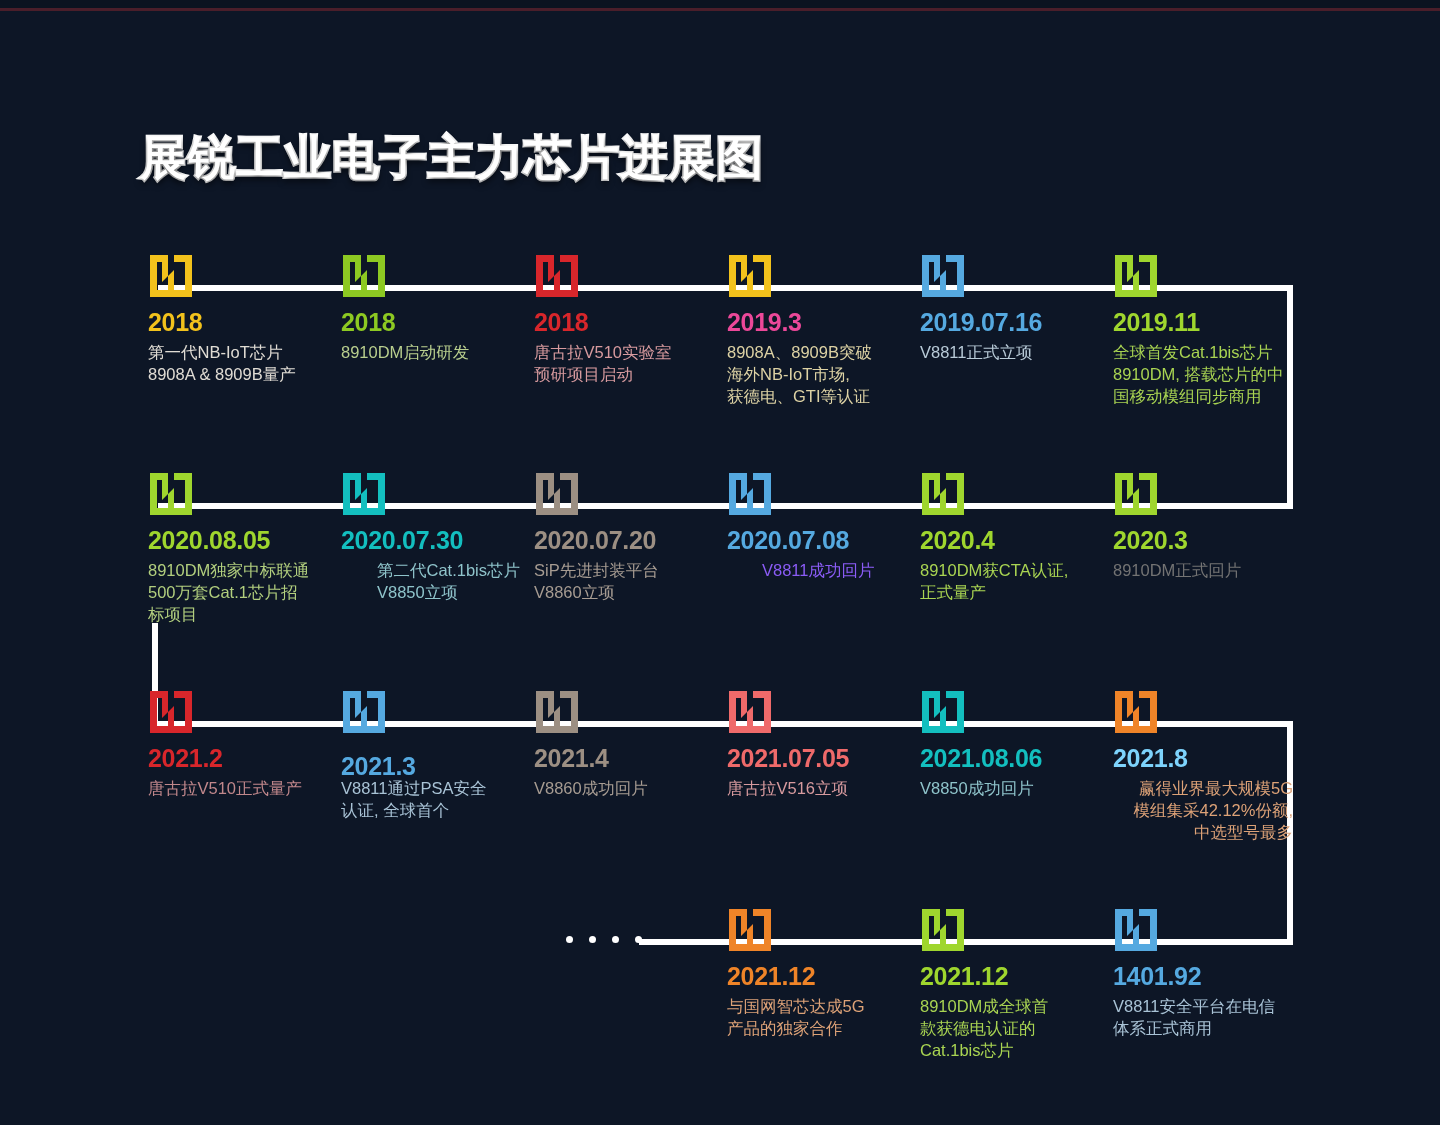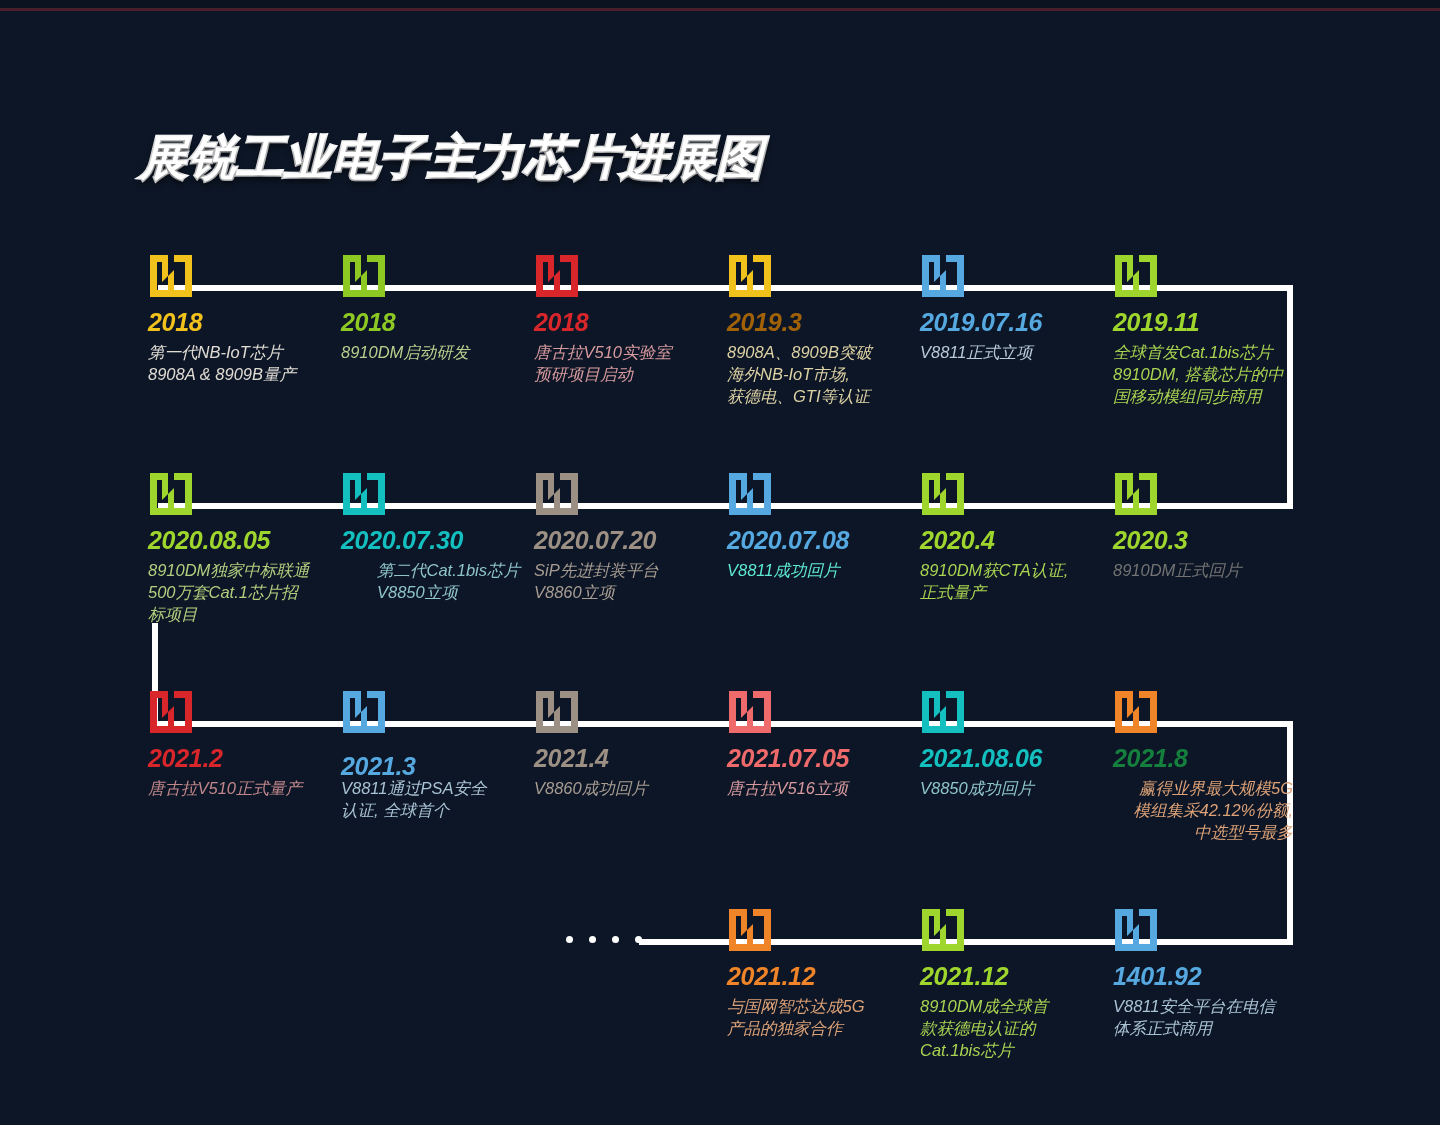--- a/index.html
+++ b/index.html
@@ -15,21 +15,20 @@
     font-family: "Liberation Sans", "DejaVu Sans", sans-serif;
     position: relative;
     background: #0d1626;
   }
   #stage {
     position: relative;
     width: 1440px;
     height: 1125px;
     background: #0d1626;
     overflow: hidden;
-    font-style: italic;
   }
 
   
   .top-hairline {
     position: absolute;
     left: 0;
     top: 8px;
     width: 1440px;
     height: 3px;
     background: #4a1e2a;
@@ -202,21 +201,21 @@
 预研项目启动</div>
       </div>
       <div class="item" style="left: 727px; top: 253px;">
         <div class="marker">
           <svg viewBox="0 0 46 46" xmlns="http://www.w3.org/2000/svg" aria-hidden="true">
             <path d="M2 2 H20 V9 H9 V37 H20 V44 H2 Z" fill="#f2c21c"></path>
             <path d="M44 2 H26 V9 H37 V37 H26 V44 H44 Z" fill="#f2c21c"></path>
             <path d="M20 2 L20 23 L26 17 L26 44 L20 44 L20 23 L14 29 L14 2 Z" fill="#f2c21c"></path>
           </svg>
         </div>
-        <div class="date" style="color: #a16207;">2019.3</div>
+        <div class="date" style="color: #ec4899;">2019.3</div>
         <div class="desc" style="color: rgb(221, 210, 164);">8908A、8909B突破
 海外NB-IoT市场,
 获德电、GTI等认证</div>
       </div>
       <div class="item" style="left: 920px; top: 253px;">
         <div class="marker">
           <svg viewBox="0 0 46 46" xmlns="http://www.w3.org/2000/svg" aria-hidden="true">
             <path d="M2 2 H20 V9 H9 V37 H20 V44 H2 Z" fill="#55a9e0"></path>
             <path d="M44 2 H26 V9 H37 V37 H26 V44 H44 Z" fill="#55a9e0"></path>
             <path d="M20 2 L20 23 L26 17 L26 44 L20 44 L20 23 L14 29 L14 2 Z" fill="#55a9e0"></path>
@@ -277,21 +276,21 @@
       </div>
       <div class="item" style="left: 727px; top: 471px;">
         <div class="marker">
           <svg viewBox="0 0 46 46" xmlns="http://www.w3.org/2000/svg" aria-hidden="true">
             <path d="M2 2 H20 V9 H9 V37 H20 V44 H2 Z" fill="#55a9e0"></path>
             <path d="M44 2 H26 V9 H37 V37 H26 V44 H44 Z" fill="#55a9e0"></path>
             <path d="M20 2 L20 23 L26 17 L26 44 L20 44 L20 23 L14 29 L14 2 Z" fill="#55a9e0"></path>
           </svg>
         </div>
         <div class="date" style="color: rgb(85, 169, 224);">2020.07.08</div>
-        <div class="desc" style="color: #5eead4;">V8811成功回片</div>
+        <div class="desc" style="color: #8b5cf6; margin-left: 35px;">V8811成功回片</div>
       </div>
       <div class="item" style="left: 920px; top: 471px;">
         <div class="marker">
           <svg viewBox="0 0 46 46" xmlns="http://www.w3.org/2000/svg" aria-hidden="true">
             <path d="M2 2 H20 V9 H9 V37 H20 V44 H2 Z" fill="#9fd62e"></path>
             <path d="M44 2 H26 V9 H37 V37 H26 V44 H44 Z" fill="#9fd62e"></path>
             <path d="M20 2 L20 23 L26 17 L26 44 L20 44 L20 23 L14 29 L14 2 Z" fill="#9fd62e"></path>
           </svg>
         </div>
         <div class="date" style="color: rgb(159, 214, 46);">2020.4</div>
@@ -366,21 +365,21 @@
         <div class="desc" style="color: rgb(143, 196, 203);">V8850成功回片</div>
       </div>
       <div class="item" style="left: 1113px; top: 689px;">
         <div class="marker">
           <svg viewBox="0 0 46 46" xmlns="http://www.w3.org/2000/svg" aria-hidden="true">
             <path d="M2 2 H20 V9 H9 V37 H20 V44 H2 Z" fill="#ef8428"></path>
             <path d="M44 2 H26 V9 H37 V37 H26 V44 H44 Z" fill="#ef8428"></path>
             <path d="M20 2 L20 23 L26 17 L26 44 L20 44 L20 23 L14 29 L14 2 Z" fill="#ef8428"></path>
           </svg>
         </div>
-        <div class="date" style="color: #15803d;">2021.8</div>
+        <div class="date" style="color: #7dd3fc;">2021.8</div>
         <div class="desc" style="color: rgb(221, 162, 119); text-align: right;">赢得业界最大规模5G
 模组集采42.12%份额,
 中选型号最多</div>
       </div>
       <div class="item" style="left: 727px; top: 907px;">
         <div class="marker">
           <svg viewBox="0 0 46 46" xmlns="http://www.w3.org/2000/svg" aria-hidden="true">
             <path d="M2 2 H20 V9 H9 V37 H20 V44 H2 Z" fill="#ef8428"></path>
             <path d="M44 2 H26 V9 H37 V37 H26 V44 H44 Z" fill="#ef8428"></path>
             <path d="M20 2 L20 23 L26 17 L26 44 L20 44 L20 23 L14 29 L14 2 Z" fill="#ef8428"></path>

